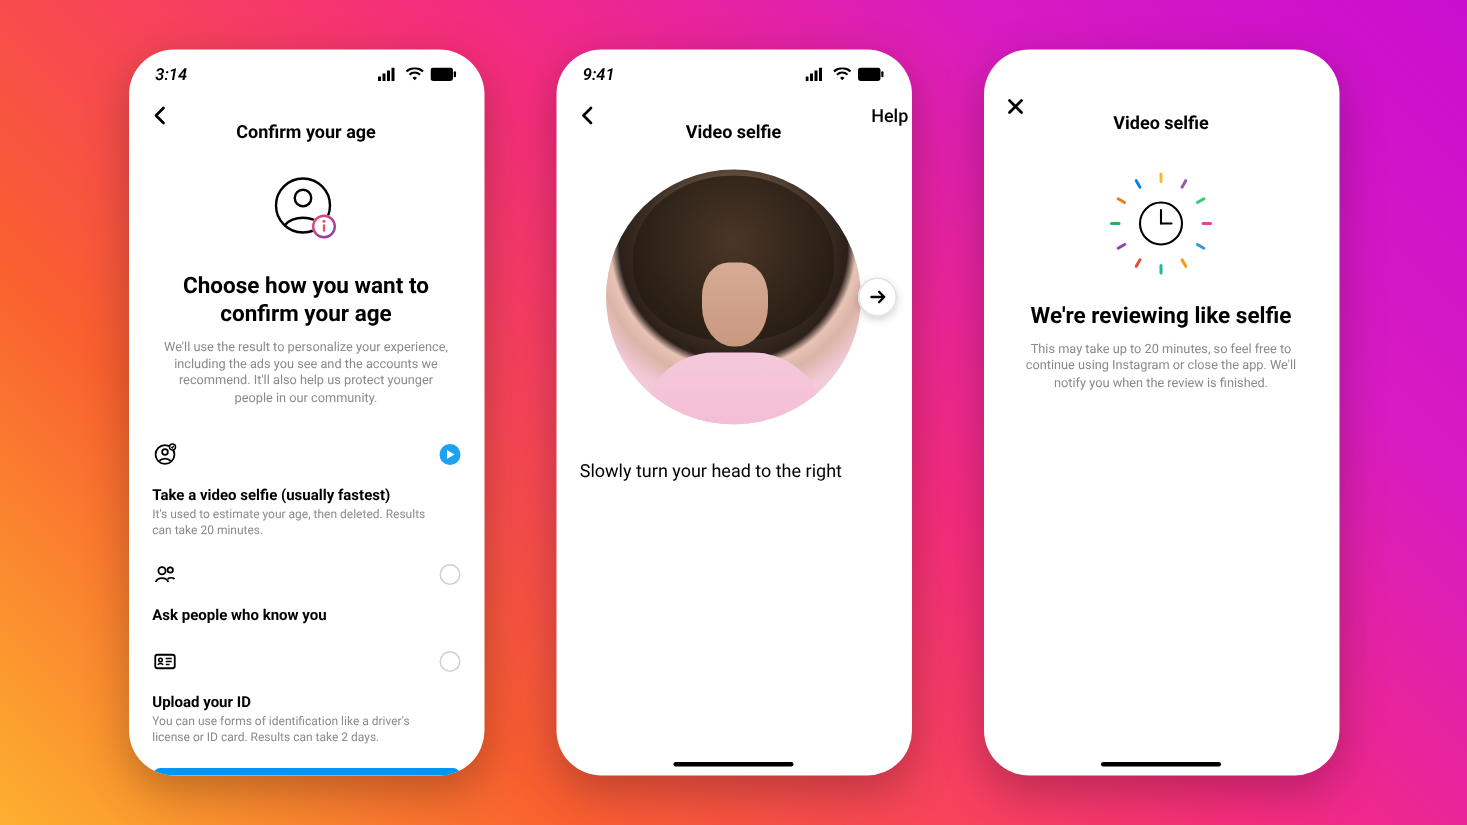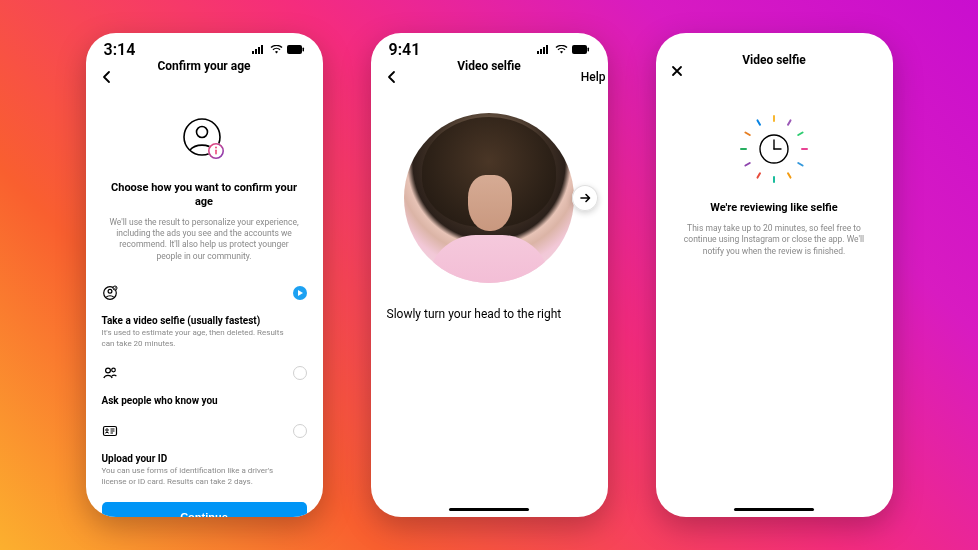--- a/index.html
+++ b/index.html
@@ -24,29 +24,30 @@
     flex-direction: column;
     overflow: hidden;
     position: relative;
   }
   .status-bar {
     height: 26px;
     display: flex;
     justify-content: space-between;
     align-items: center;
     padding: 6px 18px 0 18px;
-    font-size: 16px;
+    font-size: 11px;
     font-weight: 600;
     color: #000;
+    font-style: italic;
   }
   .status-icons { display: flex; align-items: center; gap: 4px; }
   .nav-bar {
     height: 36px;
     display: flex;
-    align-items: flex-start;
+    align-items: flex-end;
     justify-content: center;
     position: relative;
     padding: 0 14px;
   }
   .nav-left {
     position: absolute;
     left: 14px;
     top: 50%;
     transform: translateY(-50%);
     display: flex;
@@ -72,21 +73,21 @@
     display: flex;
     flex-direction: column;
     overflow: hidden;
   }
   .hero-icon {
     display: flex;
     justify-content: center;
     margin: 10px 0 14px 0;
   }
   .heading {
-    font-size: 11px;
+    font-size: 15px;
     font-weight: 700;
     text-align: center;
     color: #000;
     line-height: 1.25;
     margin-bottom: 8px;
   }
   .subtext {
     font-size: 8.5px;
     color: #8a8a8a;
     text-align: center;

